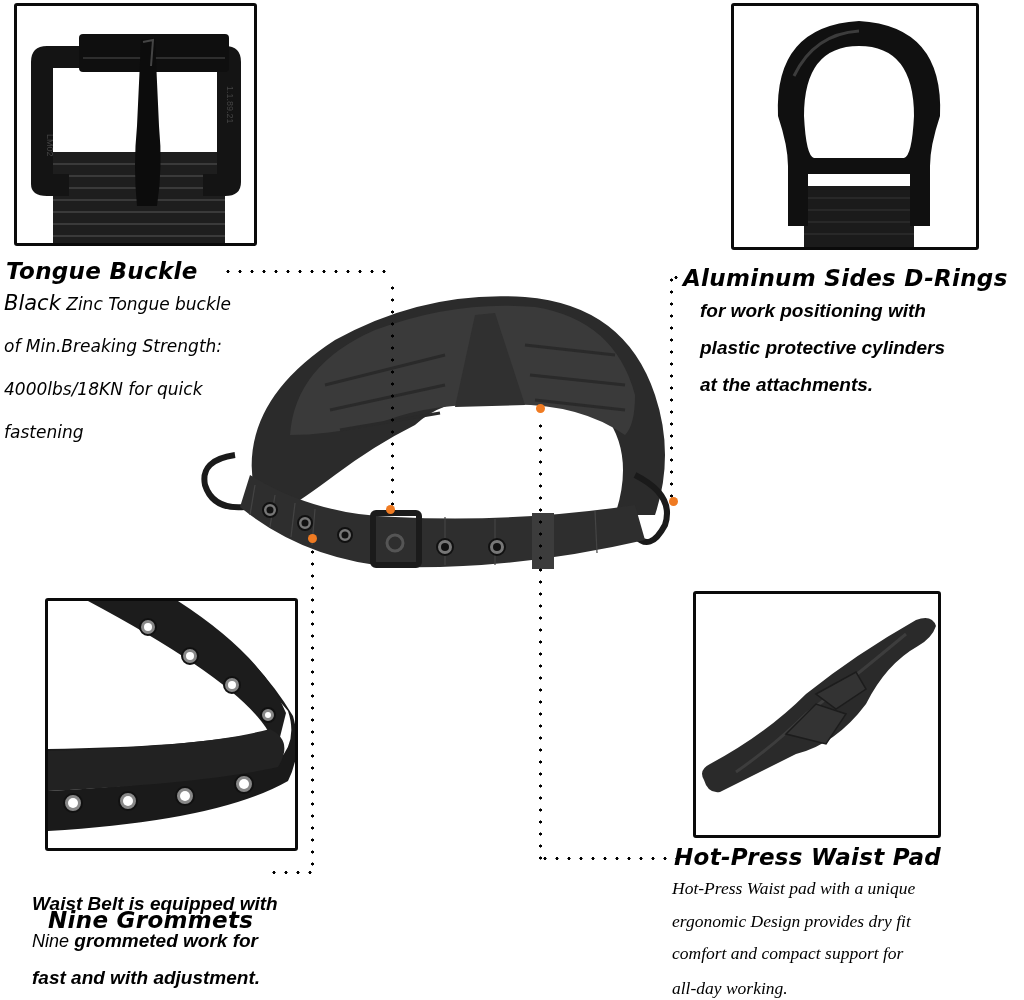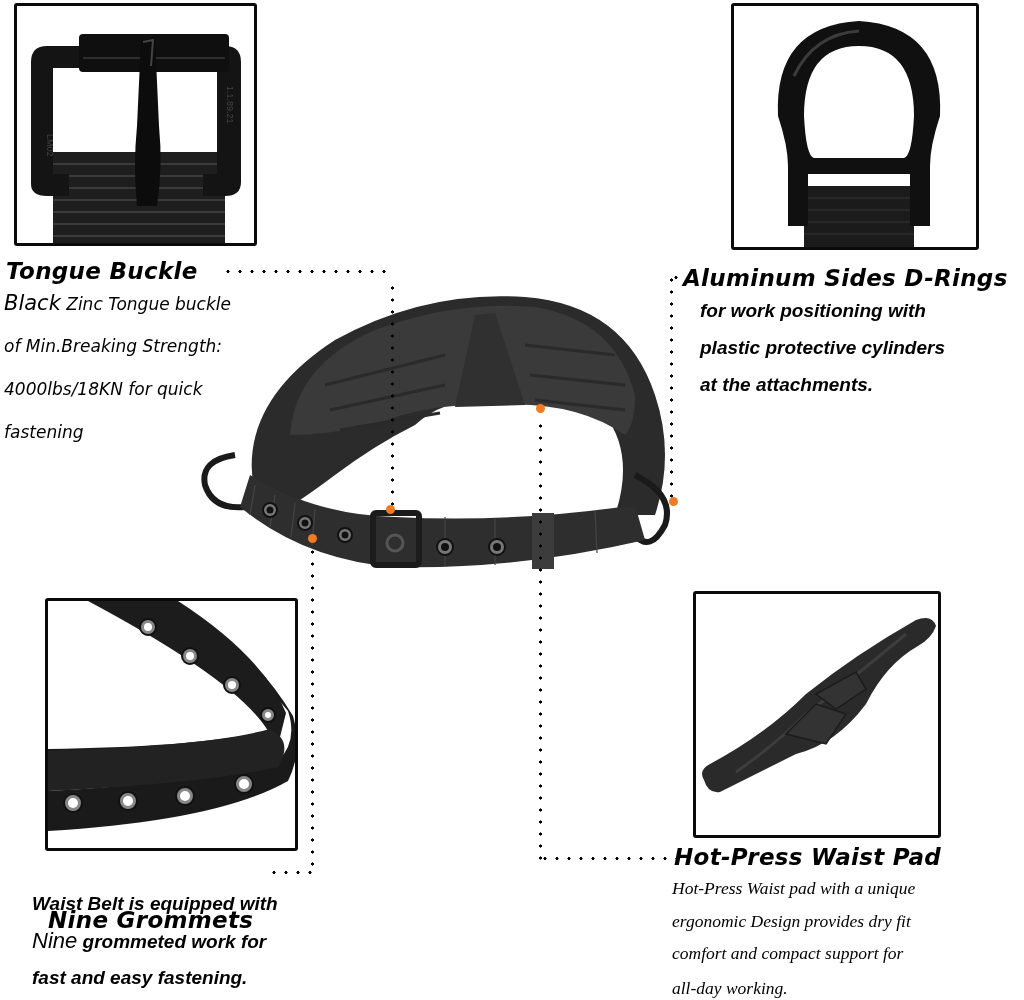--- a/index.html
+++ b/index.html
@@ -178,22 +178,22 @@
 <div class="title" style="left:683px;top:267px;">Aluminum Sides D-Rings</div>
 <div class="desc b" style="left:700px;top:292px;">
   <div>for work positioning with</div>
   <div>plastic protective cylinders</div>
   <div>at the attachments.</div>
 </div>
 
 <div class="title" style="left:48px;top:909px;">Nine Grommets</div>
 <div class="desc b" style="left:32px;top:885px;">
   <div><span>Waist Belt is equipped with</span></div>
-  <div><span class="hl" style="font-weight:normal;font-size:22px;">Nine</span><span> grommeted work for</span></div>
-  <div><span>fast and easy fastening.</span></div>
+  <div><span class="hl" style="font-weight:normal;font-size:18px;">Nine</span><span> grommeted work for</span></div>
+  <div><span>fast and with adjustment.</span></div>
 </div>
 
 <div class="title" style="left:674px;top:846px;">Hot-Press Waist Pad</div>
 <div class="desc c" style="left:672px;top:870px;">
   <div>Hot-Press Waist pad with a unique</div>
   <div style="height:29px;line-height:29px;">ergonomic Design provides dry fit</div>
   <div style="height:35px;line-height:35px;">comfort and compact support for</div>
   <div style="height:34px;line-height:34px;">all-day working.</div>
 </div>
 

